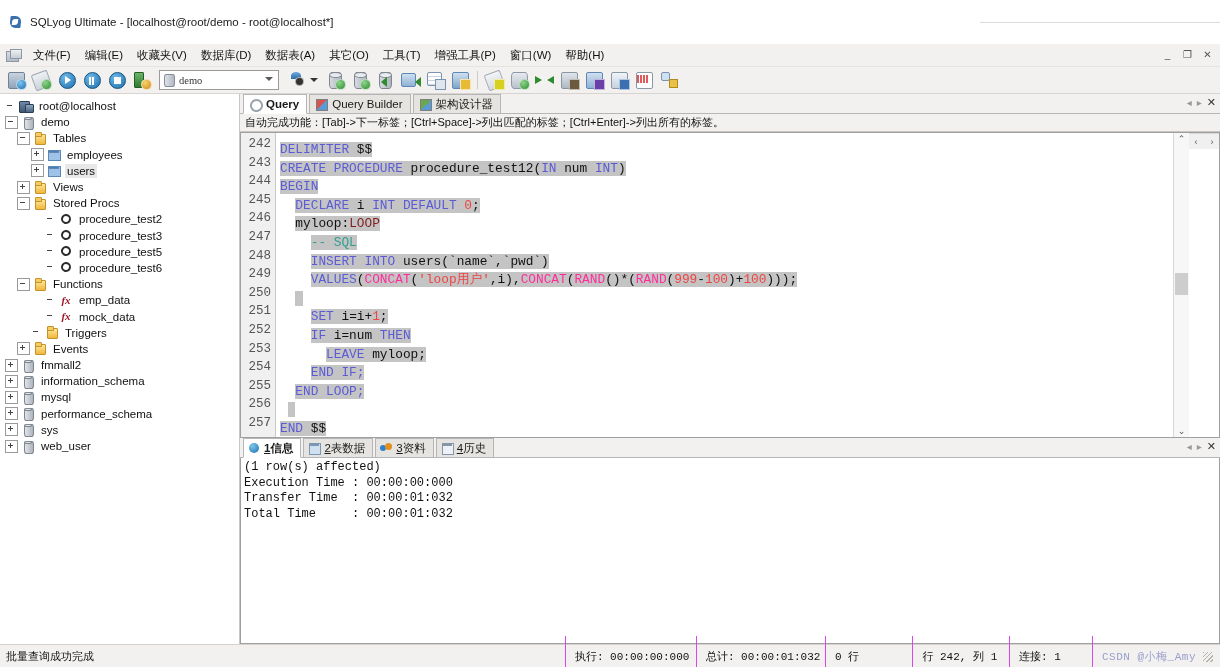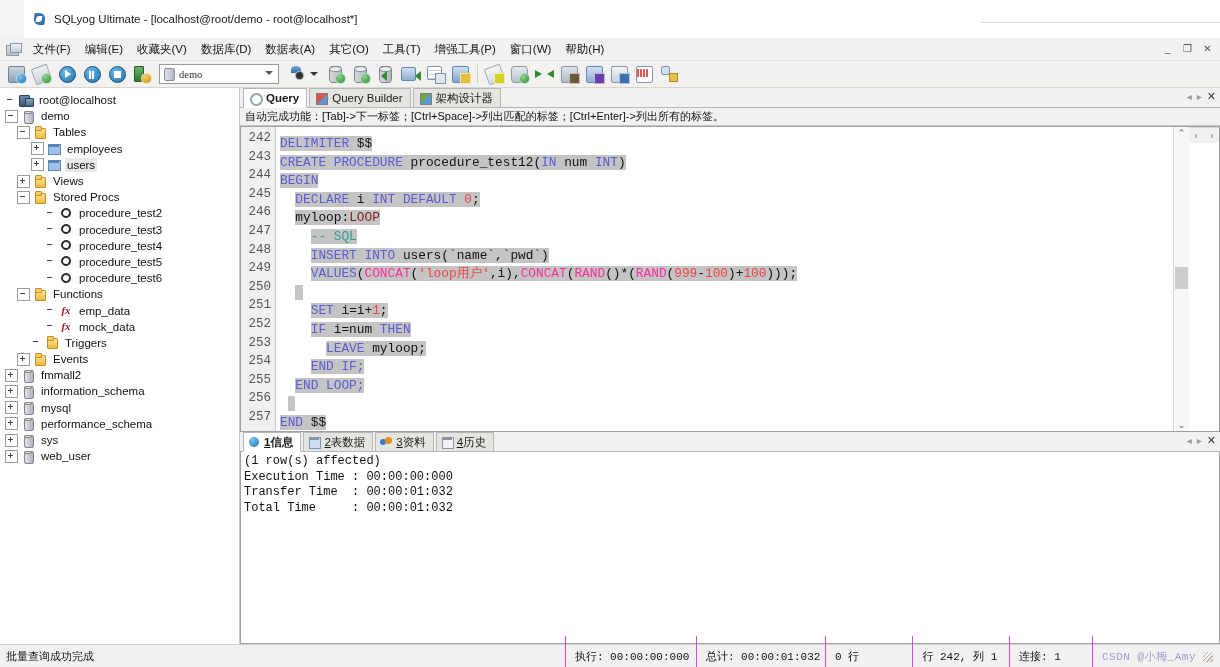--- a/index.html
+++ b/index.html
@@ -6,21 +6,21 @@
   body{
     width:1220px;height:667px;overflow:hidden;
     background:#ffffff;
     font-family:"Liberation Sans","DejaVu Sans",sans-serif;
     font-size:12px;color:#000;
     -webkit-font-smoothing:antialiased;
   }
   .app{position:relative;width:1220px;height:667px;display:flex;flex-direction:column;background:#f5f4f2;}
 
   
-  .titlebar{height:38px;background:#ffffff;display:flex;align-items:center;position:relative;flex:none;margin-left:24px;}
+  .titlebar{height:44px;background:#ffffff;display:flex;align-items:center;position:relative;flex:none;}
   .title-icon{width:16px;height:14px;margin:0 6px 0 8px;position:relative;}
   .title-icon .swoosh{
     position:absolute;left:2px;top:1px;width:11px;height:12px;
     background:#3a6fb0;border-radius:1px 6px 1px 6px;transform:skewX(-6deg);
   }
   .title-icon .swoosh:after{content:"";position:absolute;left:2px;top:3px;width:6px;height:6px;background:#fff;border-radius:50% 0 50% 0;}
   .title-text{font-size:11.5px;color:#1a1a1a;white-space:nowrap;}
   .win-btns{position:absolute;right:0;top:0;height:26px;display:flex;align-items:center;}
   .win-btn{width:45px;height:26px;display:flex;align-items:center;justify-content:center;color:#444;font-size:13px;}
   .win-btn .min{display:block;width:11px;height:1px;background:#4a4a4a;margin-top:6px;}
@@ -347,25 +347,20 @@
           <span class="tlabel">procedure_test2</span>
           </div>
         <div class="tnode ind3">
           <span class="tog none"></span>
           <span class="ico ico-proc"></span>
           <span class="tlabel">procedure_test3</span>
           </div>
         <div class="tnode ind3">
           <span class="tog none"></span>
           <span class="ico ico-proc"></span>
-          <span class="tlabel">procedure_test4</span>
-          </div>
-        <div class="tnode ind3">
-          <span class="tog none"></span>
-          <span class="ico ico-proc"></span>
           <span class="tlabel">procedure_test5</span>
           </div>
         <div class="tnode ind3">
           <span class="tog none"></span>
           <span class="ico ico-proc"></span>
           <span class="tlabel">procedure_test6</span>
           </div>
 
         <div class="tnode ind1">
           <span class="tog"></span>

